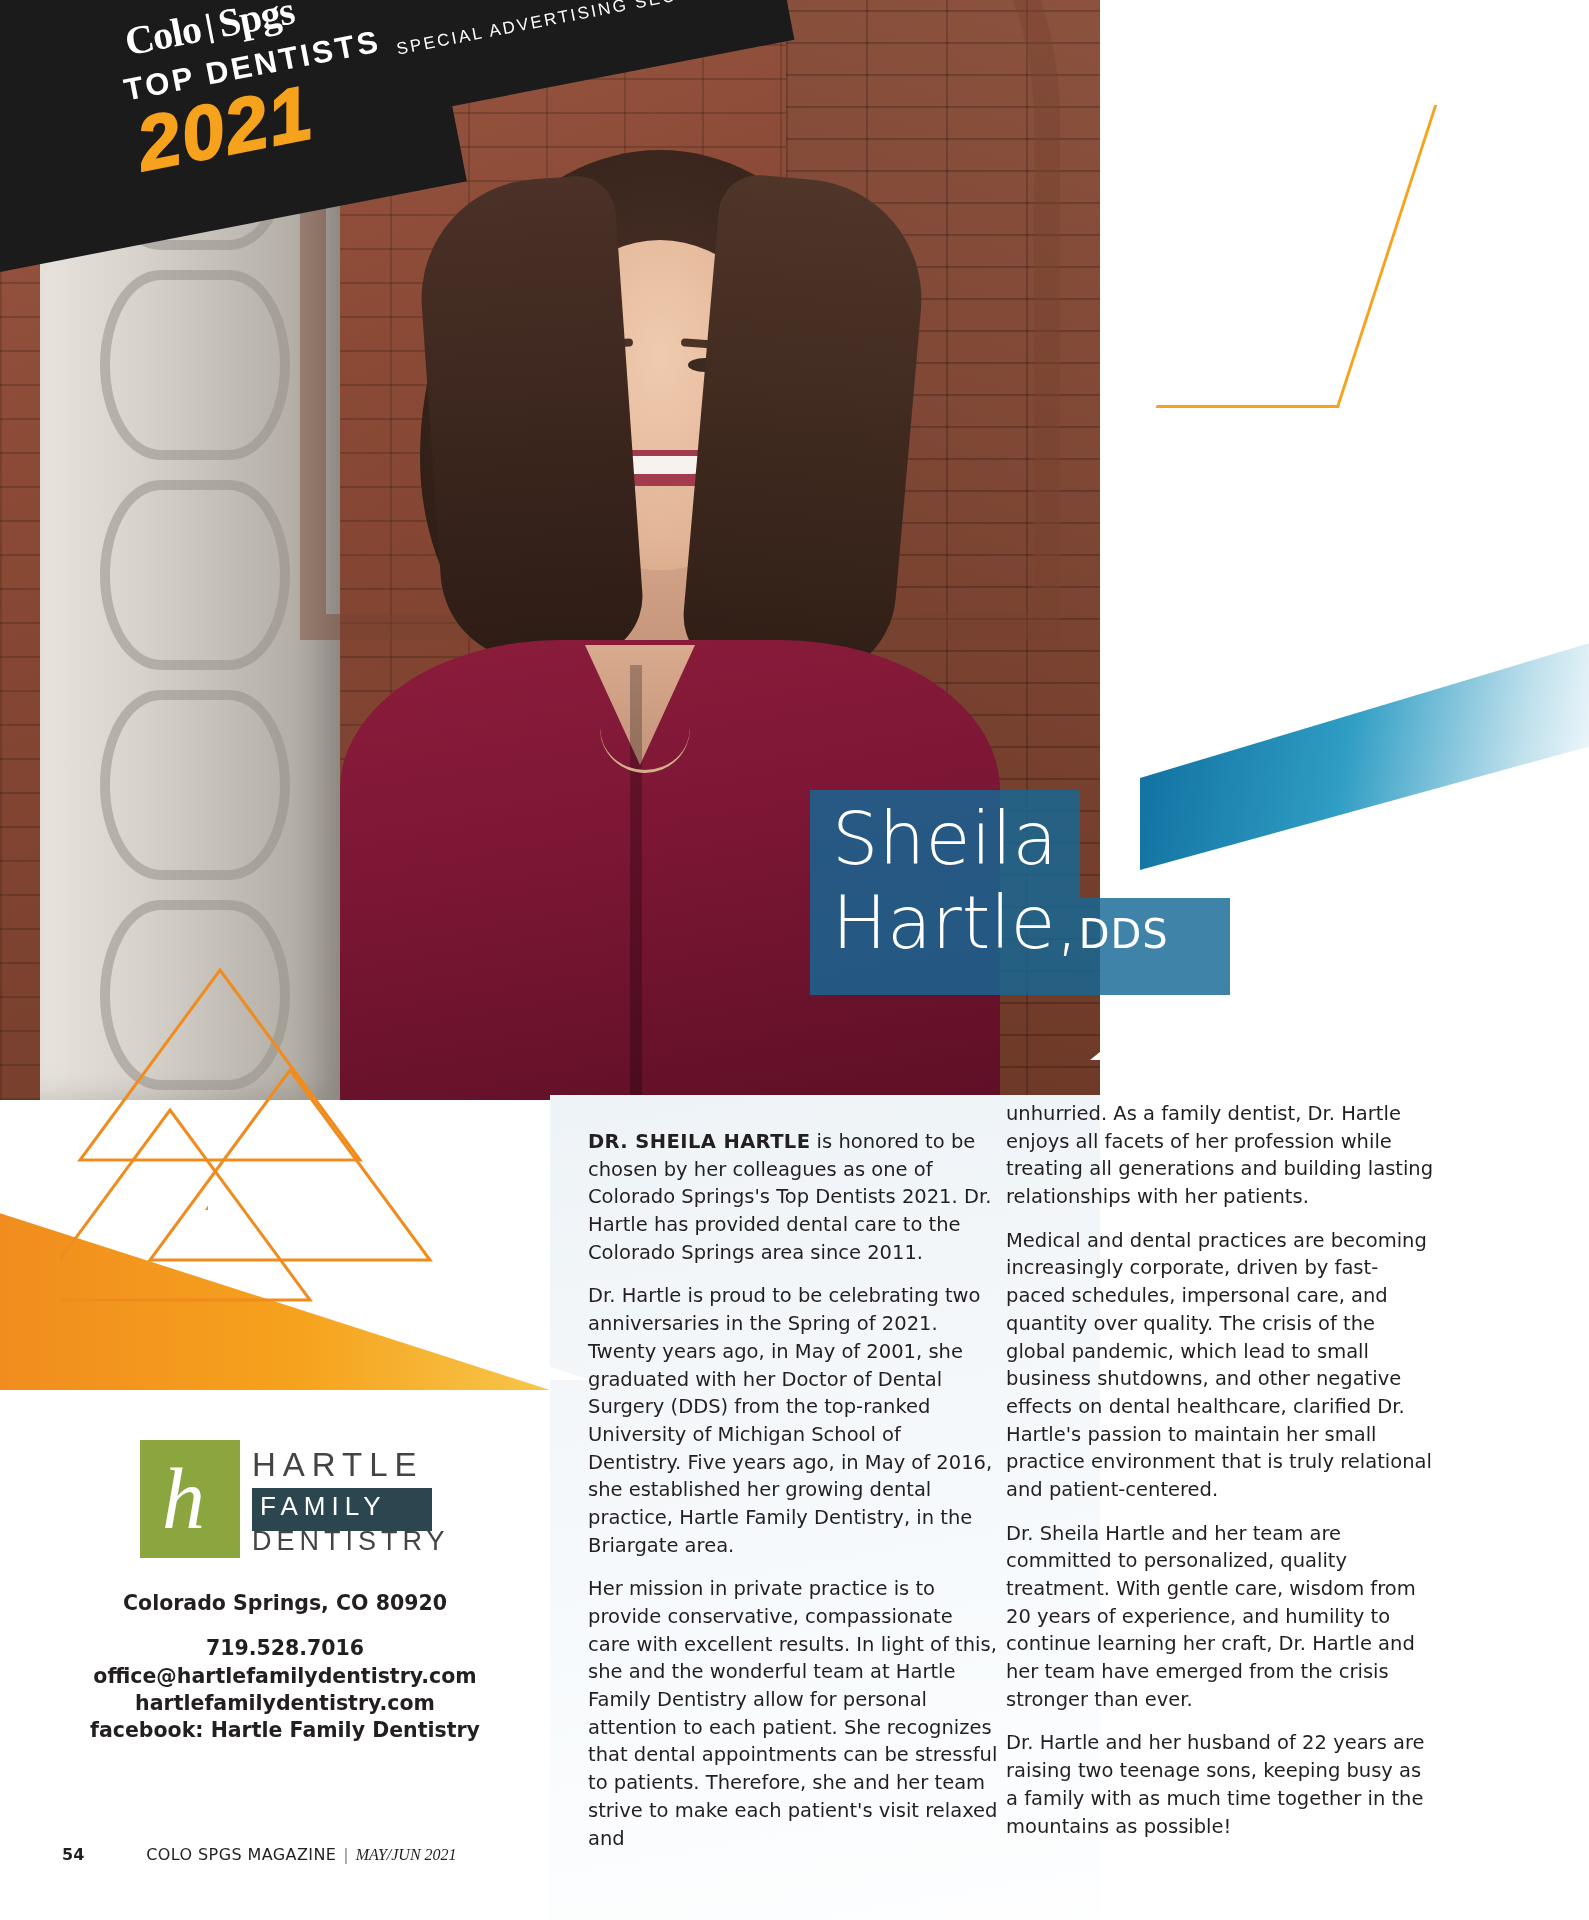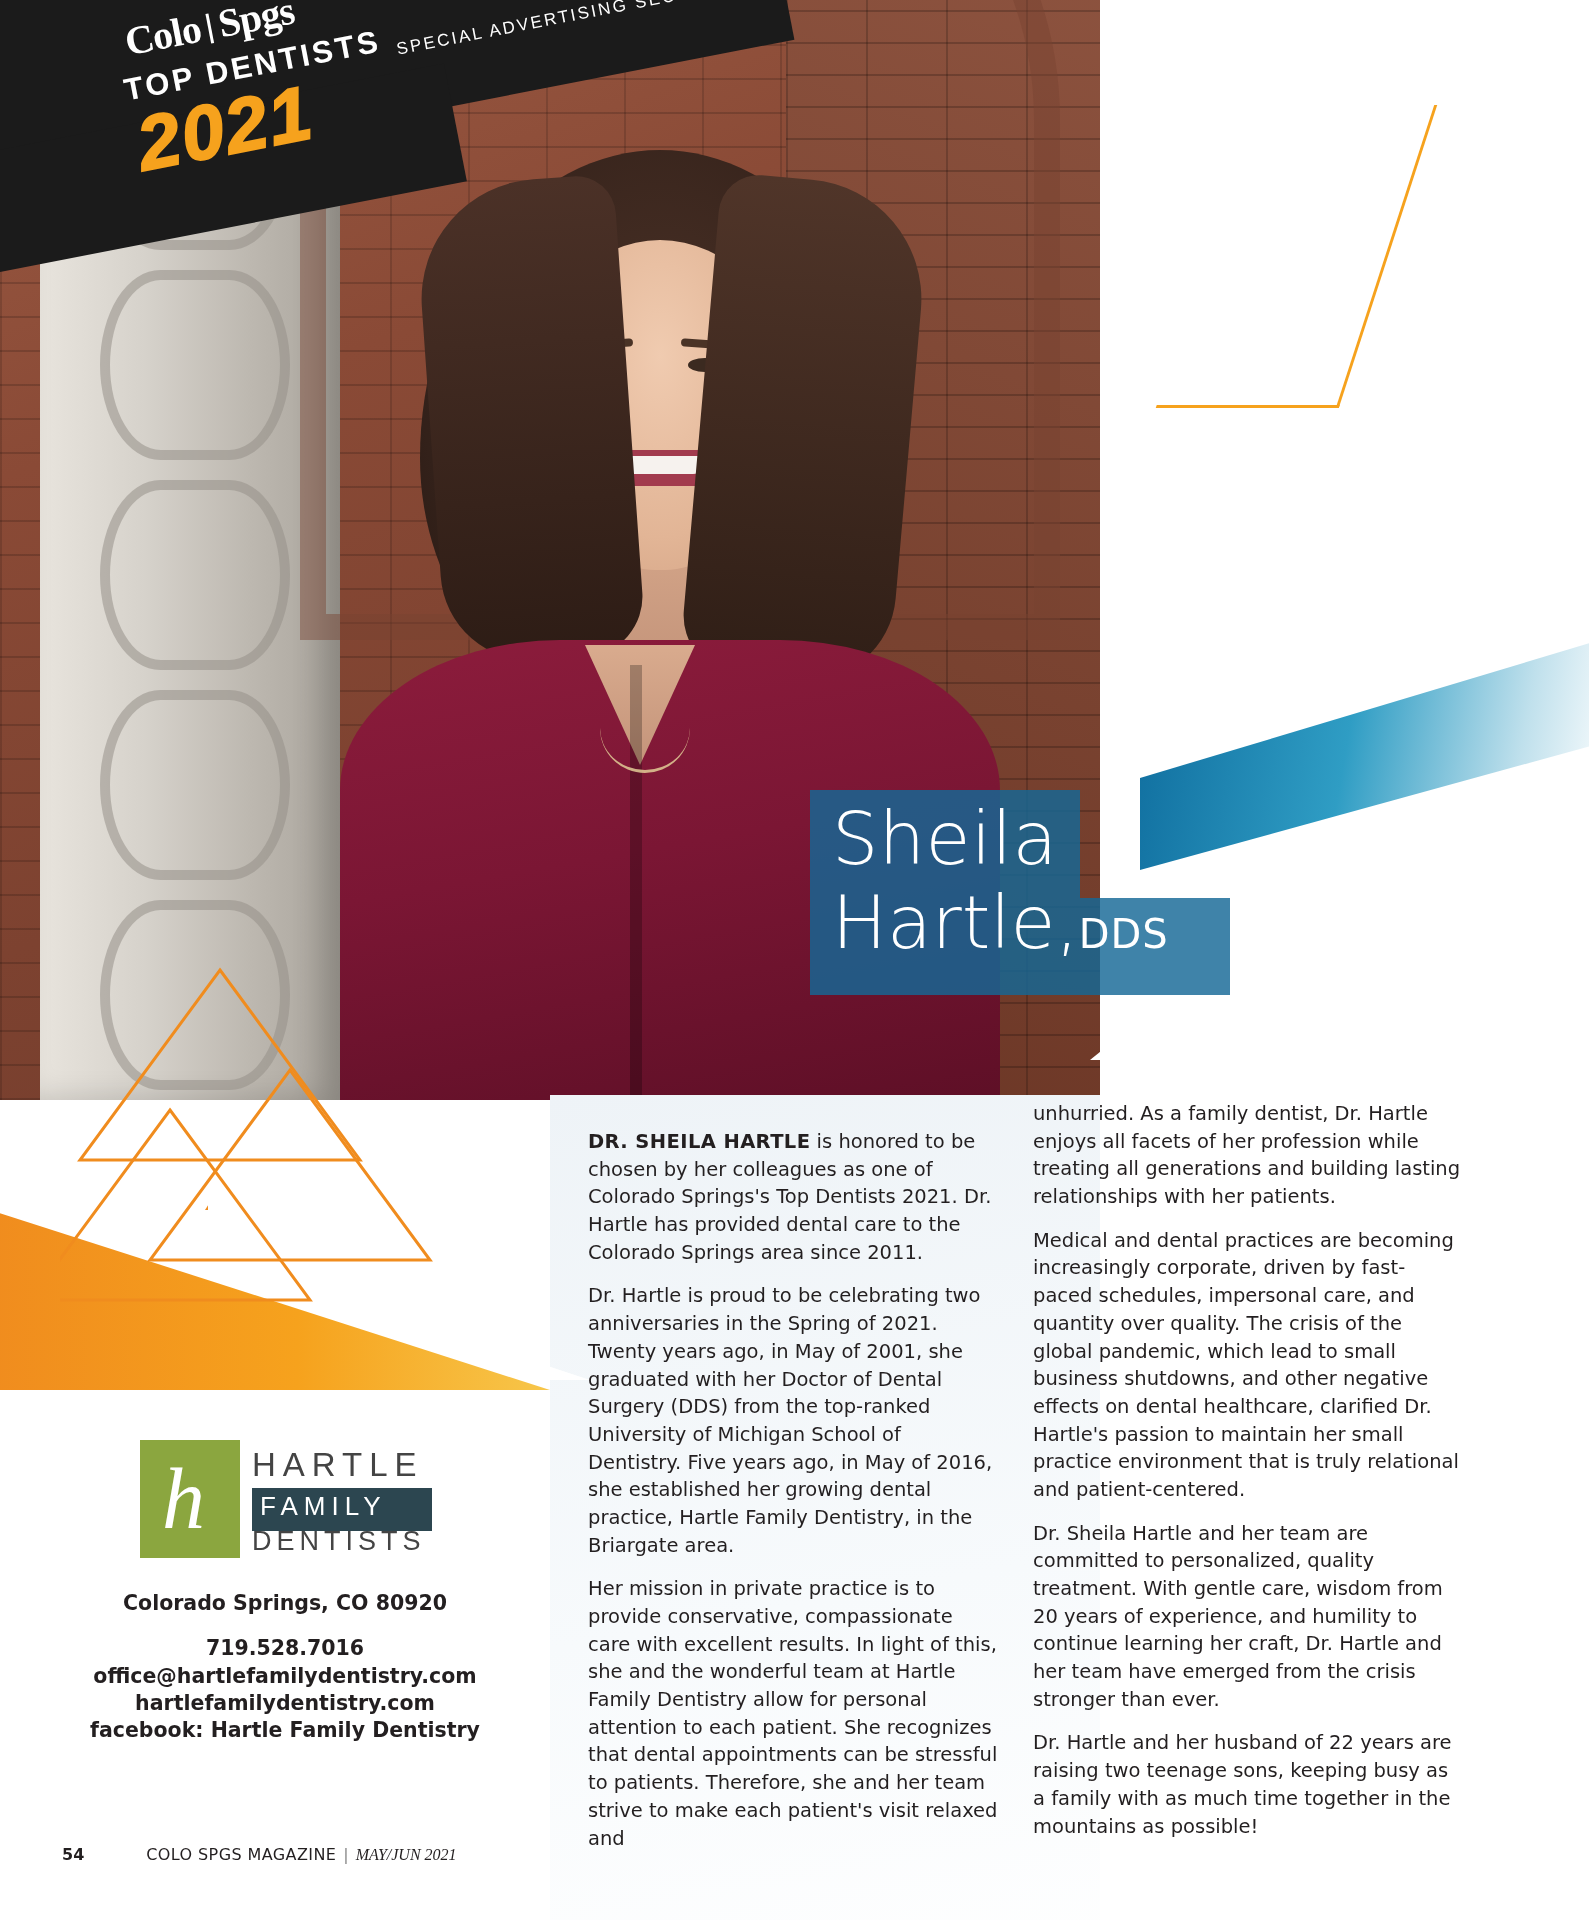--- a/index.html
+++ b/index.html
@@ -341,21 +341,21 @@
   
   .col {
     position: absolute;
     font-family: "DejaVu Sans", sans-serif;
     font-size: 19.5px;
     line-height: 1.42;
     color: #231f20;
     z-index: 8;
   }
   .col.left { left: 588px; top: 1128px; width: 412px; }
-  .col.right { left: 1033px; top: 1100px; width: 430px; }
+  .col.right { left: 1006px; top: 1100px; width: 430px; }
   .col p { margin: 0 0 16px 0; }
   .col .lead { font-weight: bold; letter-spacing: 0.4px; }
 
   
   .hartle-logo {
     position: absolute;
     left: 140px; top: 1440px;
     width: 290px; height: 120px;
     z-index: 8;
   }
@@ -517,21 +517,21 @@
   <p>Dr. Sheila Hartle and her team are committed to personalized, quality treatment. With gentle care, wisdom from 20 years of experience, and humility to continue learning her craft, Dr. Hartle and her team have emerged from the crisis stronger than ever.</p>
   <p>Dr. Hartle and her husband of 22 years are raising two teenage sons, keeping busy as a family with as much time together in the mountains as possible!</p>
 </div>
 
 <div class="hartle-logo">
   <div class="hl-square">
     <div class="hl-h">h</div>
   </div>
   <div class="hl-hartle">HARTLE</div>
   <div class="hl-family">FAMILY</div>
-  <div class="hl-dentistry">DENTISTS</div>
+  <div class="hl-dentistry">DENTISTRY</div>
 </div>
 
 <div class="contact">
   <div class="addr">
     <div>Colorado Springs, CO 80920</div>
   </div>
   <div>719.528.7016</div>
   <div>office@hartlefamilydentistry.com</div>
   <div>hartlefamilydentistry.com</div>
   <div>facebook: Hartle Family Dentistry</div>

